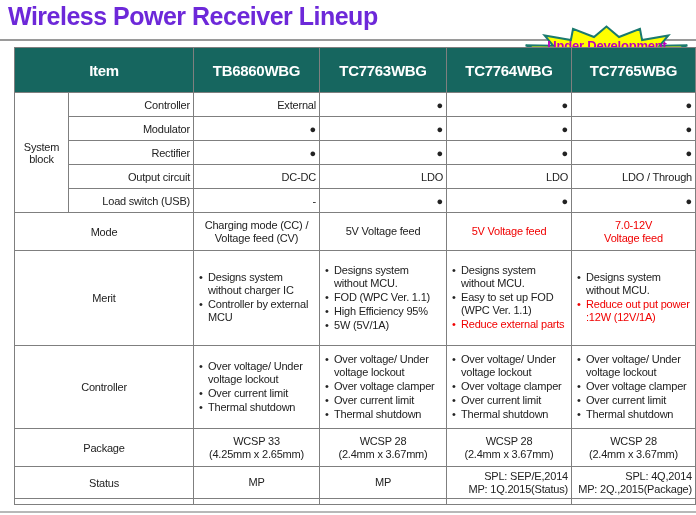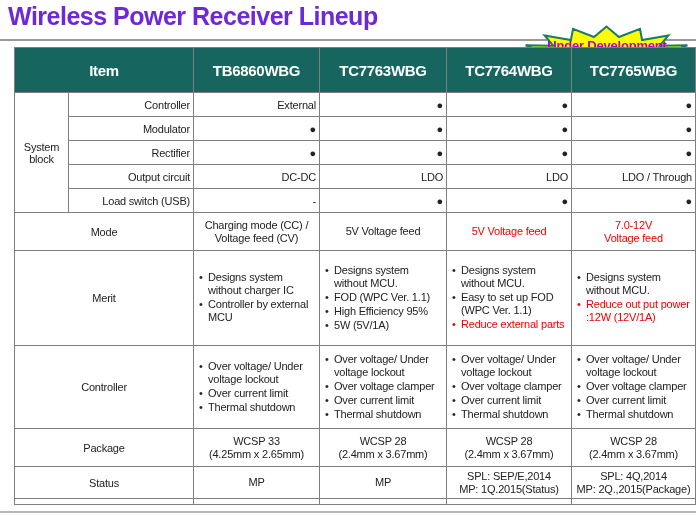--- a/index.html
+++ b/index.html
@@ -41,21 +41,21 @@
   tr.prot{height:83px;}
   tr.pkg{height:38px;}
   tr.stat{height:32px;}
   tr.stub{height:6px;}
 
   .rowlabel{font-size:12px;text-align:center;padding-left:6px;}
   .sublabel{font-size:11.5px;text-align:right;padding-left:6px;}
   .val{text-align:right;}
   .dotcell{font-size:12px;}
   .centercell{text-align:center;line-height:13px;}
-  .smallcell{font-size:10.5px;}
+  .smallcell{font-size:10.5px;text-align:right;}
   .listcell{vertical-align:top;text-align:left;padding:3px 2px 2px 3px;line-height:13px;font-size:10.6px;}
   .li{position:relative;display:block;padding-left:11px;margin-bottom:1px;}
   .li .bullet{position:absolute;left:2px;top:0;}
   .red{color:#f00000;}
 </style>
 </head>
 <body>
 
 <div class="slide-title">Wireless Power Receiver Lineup</div>
 <div class="title-rule"></div>

